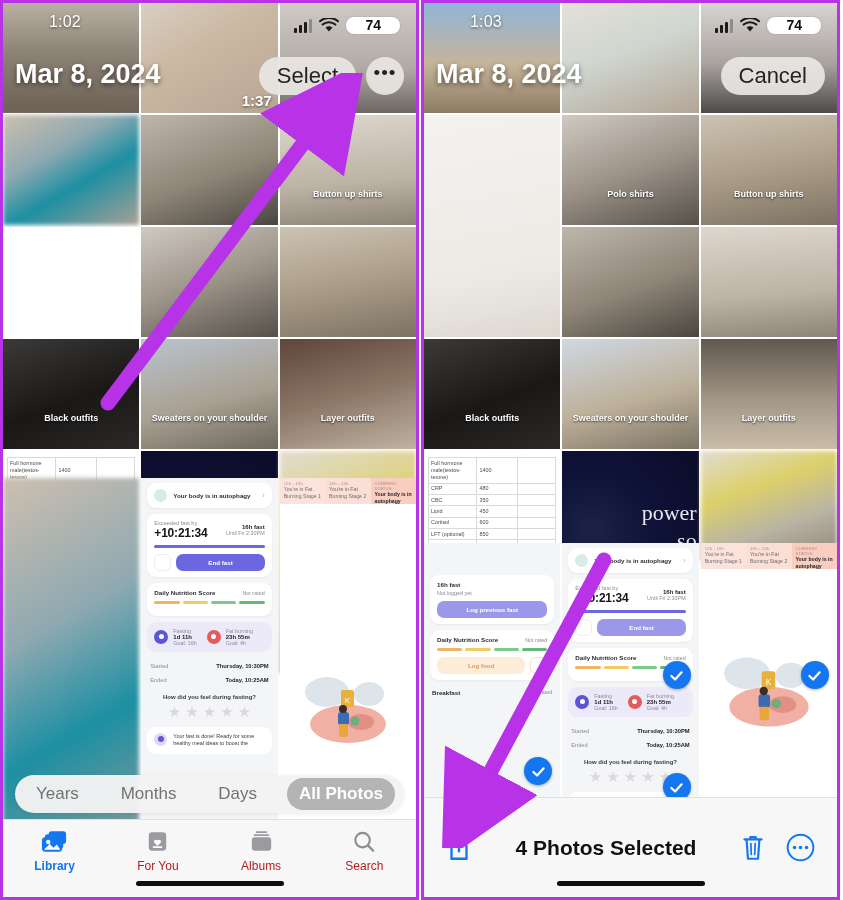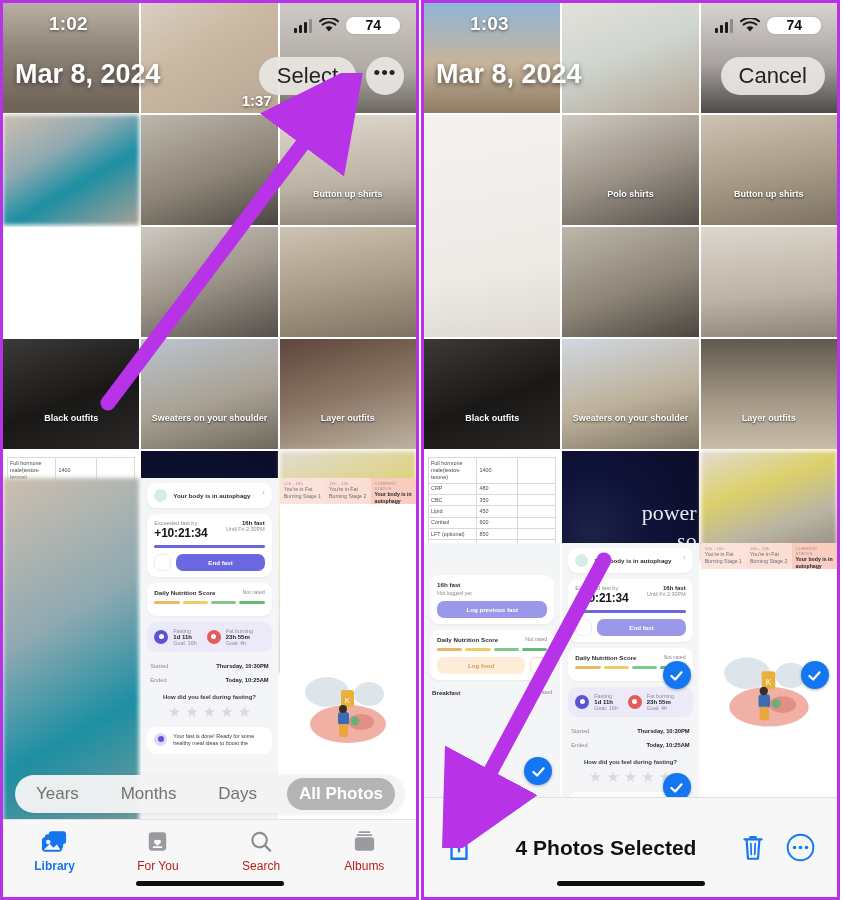--- a/index.html
+++ b/index.html
@@ -37,22 +37,22 @@
     position: absolute;
     top: 0; left: 0; right: 0;
     height: 52px;
     z-index: 30;
     pointer-events: none;
   }
   .clock {
     position: absolute;
     left: 46px; top: 10px;
     color: #ffffff;
-    font-size: 19px;
-    font-weight: bold;
+    font-size: 16px;
+    font-weight: normal;
     letter-spacing: .2px;
     text-shadow: 0 1px 3px rgba(0,0,0,.55);
   }
   .status-right {
     position: absolute;
     right: 16px; top: 14px;
     display: flex; align-items: center; gap: 7px;
   }
   .sig { display:flex; align-items:flex-end; gap:2px; height:14px; }
   .sig i { display:block; width:3px; background:#1b1b1b; border-radius:1px; }
@@ -186,21 +186,21 @@
   
   .report { position:absolute; inset:0; background:#fff; padding:6px 4px; }
   .report table { width:100%; border-collapse:collapse; font-size:5.4px; color:#4b4b4b; }
   .report td { border:.5px solid #d9d9d9; padding:1.5px 2px; line-height:1.35; }
   .report td.v { width:32%; }
   .report td.e { width:30%; }
 
   
   .fastapp { position:absolute; inset:0; background:#f4f5f7; padding:5px 6px; overflow:hidden; }
   .fcard { background:#fff; border-radius:9px; padding:6px 7px; margin-bottom:6px; box-shadow:0 1px 2px rgba(0,0,0,.05); }
-  .frow { display:flex; justify-content:space-between; }
+  .frow { display:flex; align-items:center; justify-content:space-between; }
   .fauto { display:flex; align-items:center; gap:6px; }
   .fdot { width:13px; height:13px; border-radius:50%; background:#d7ece5; flex:none; }
   .ftxt { font-size:6.2px; color:#2b2b33; font-weight:bold; }
   .fchev { font-size:7px; color:#b0b0b8; }
   .flabel { font-size:5.6px; color:#8b8b95; }
   .fbig { font-size:12px; font-weight:bold; color:#15151c; letter-spacing:-.2px; }
   .fright { text-align:right; }
   .fbold { font-size:6px; font-weight:bold; color:#23232b; }
   .fsub { font-size:5.4px; color:#8b8b95; }
   .fbar { height:3px; border-radius:2px; background:#6b67e0; margin:5px 0 6px; }
@@ -530,32 +530,32 @@
         <div class="tab">
           <svg viewBox="0 0 30 26">
             <rect x="6" y="3" width="18" height="19" rx="3.5" fill="#9a9a9f"></rect>
             <path d="M15 11.5 c-1.3-1.6-3.6-.6-3.6 1.1 0 1.6 2.2 3.1 3.6 4.2 1.4-1.1 3.6-2.6 3.6-4.2 0-1.7-2.3-2.7-3.6-1.1Z" fill="#fff"></path>
             <rect x="10" y="17.5" width="10" height="1.6" rx=".8" fill="#fff"></rect>
           </svg>
           <span class="tl">For You</span>
         </div>
         <div class="tab">
           <svg viewBox="0 0 30 26">
-            <circle cx="13" cy="11" r="7.5" stroke="#8d8d92" stroke-width="2.2" fill="none"></circle>
-            <line x1="18.5" y1="16.5" x2="24" y2="22" stroke="#8d8d92" stroke-width="2.4" stroke-linecap="round"></line>
-          </svg>
-          <span class="tl">Search</span>
-        </div>
-        <div class="tab">
-          <svg viewBox="0 0 30 26">
             <rect x="9" y="2" width="12" height="1.7" rx=".8" fill="#9a9a9f"></rect>
             <rect x="7" y="5" width="16" height="1.7" rx=".8" fill="#9a9a9f"></rect>
             <rect x="5" y="8" width="20" height="14" rx="3" fill="#9a9a9f"></rect>
           </svg>
           <span class="tl">Albums</span>
+        </div>
+        <div class="tab">
+          <svg viewBox="0 0 30 26">
+            <circle cx="13" cy="11" r="7.5" stroke="#8d8d92" stroke-width="2.2" fill="none"></circle>
+            <line x1="18.5" y1="16.5" x2="24" y2="22" stroke="#8d8d92" stroke-width="2.4" stroke-linecap="round"></line>
+          </svg>
+          <span class="tl">Search</span>
         </div>
       </div>
       <div class="homebar"></div>
 
       <svg class="arrow" width="320" height="340" viewBox="0 0 320 340" style="left:80px;top:70px;">
         <defs>
           <marker id="ahL" markerWidth="7" markerHeight="7" refX="3" refY="3.5" orient="auto">
             <path d="M0,0 L7,3.5 L0,7 Z" fill="#b832e8"></path>
           </marker>
         </defs>

